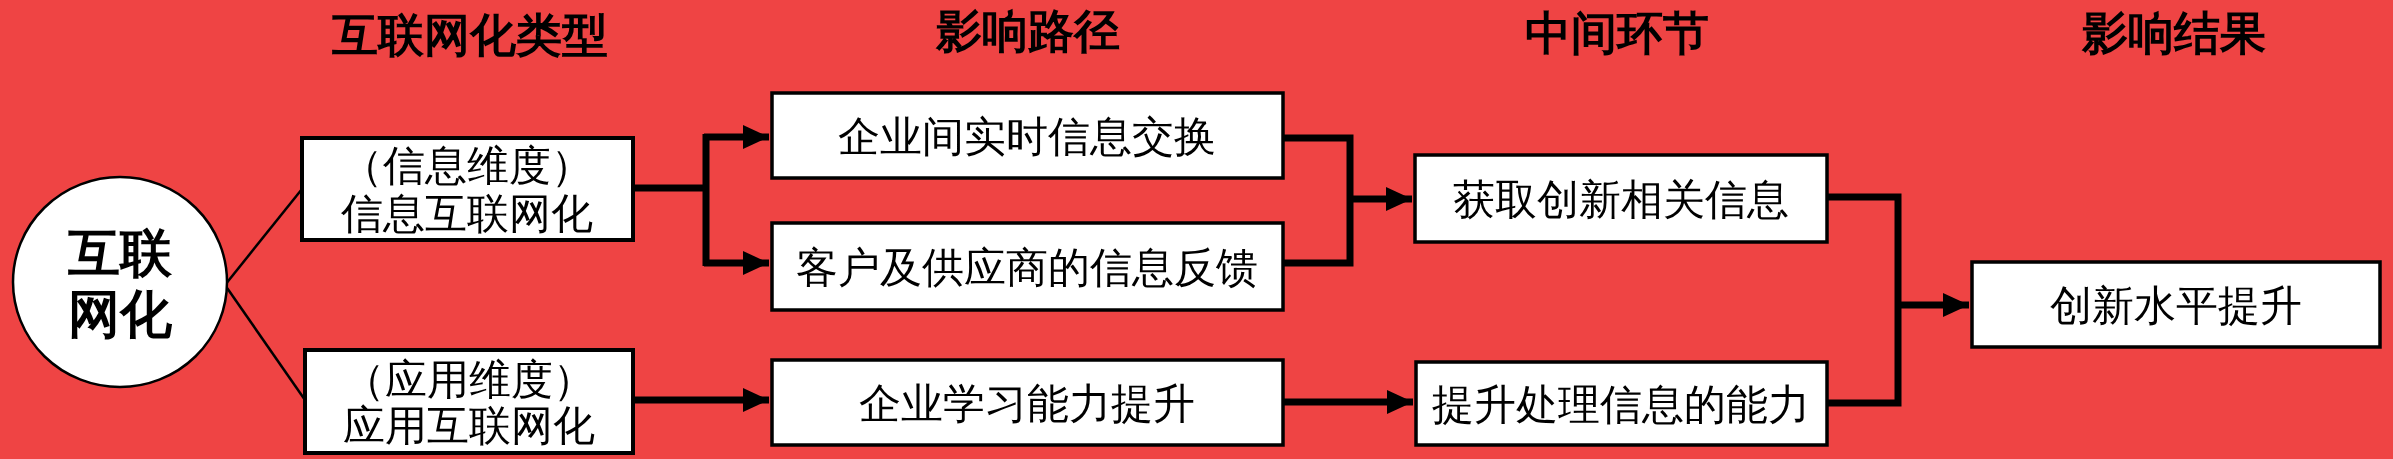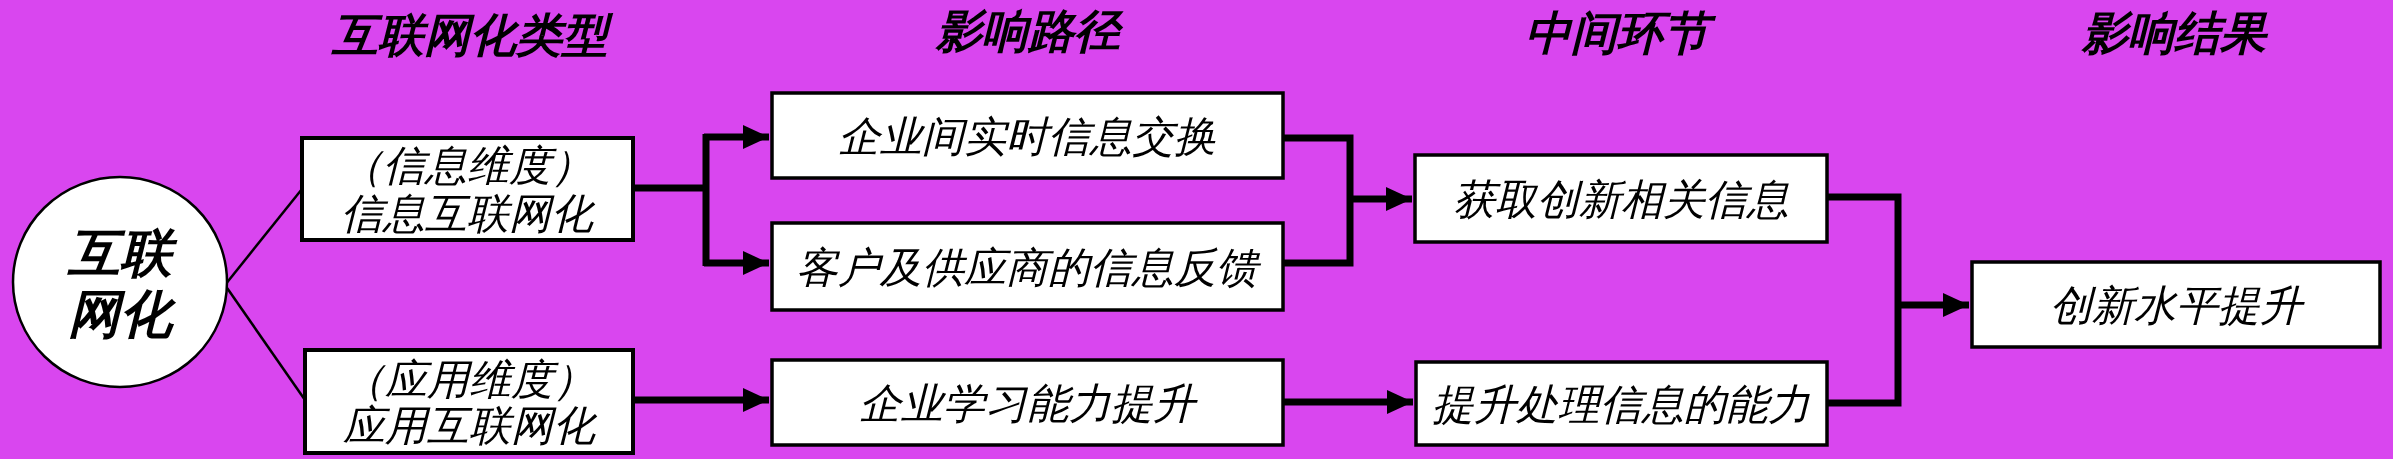--- a/index.html
+++ b/index.html
@@ -4,24 +4,23 @@
 <style>
   html, body {
     margin: 0;
     padding: 0;
     background: #ffffff;
   }
   .stage {
     position: relative;
     width: 2393px;
     height: 459px;
-    background: #d946ef;
+    background: #ef4444;
     overflow: hidden;
     font-family: "Liberation Serif", "DejaVu Serif", serif;
-    font-style: italic;
   }
   svg {
     display: block;
   }
   .node-box {
     fill: #ffffff;
     stroke: #000000;
   }
   .border-heavy { stroke-width: 4; }
   .border-std   { stroke-width: 3.5; }

